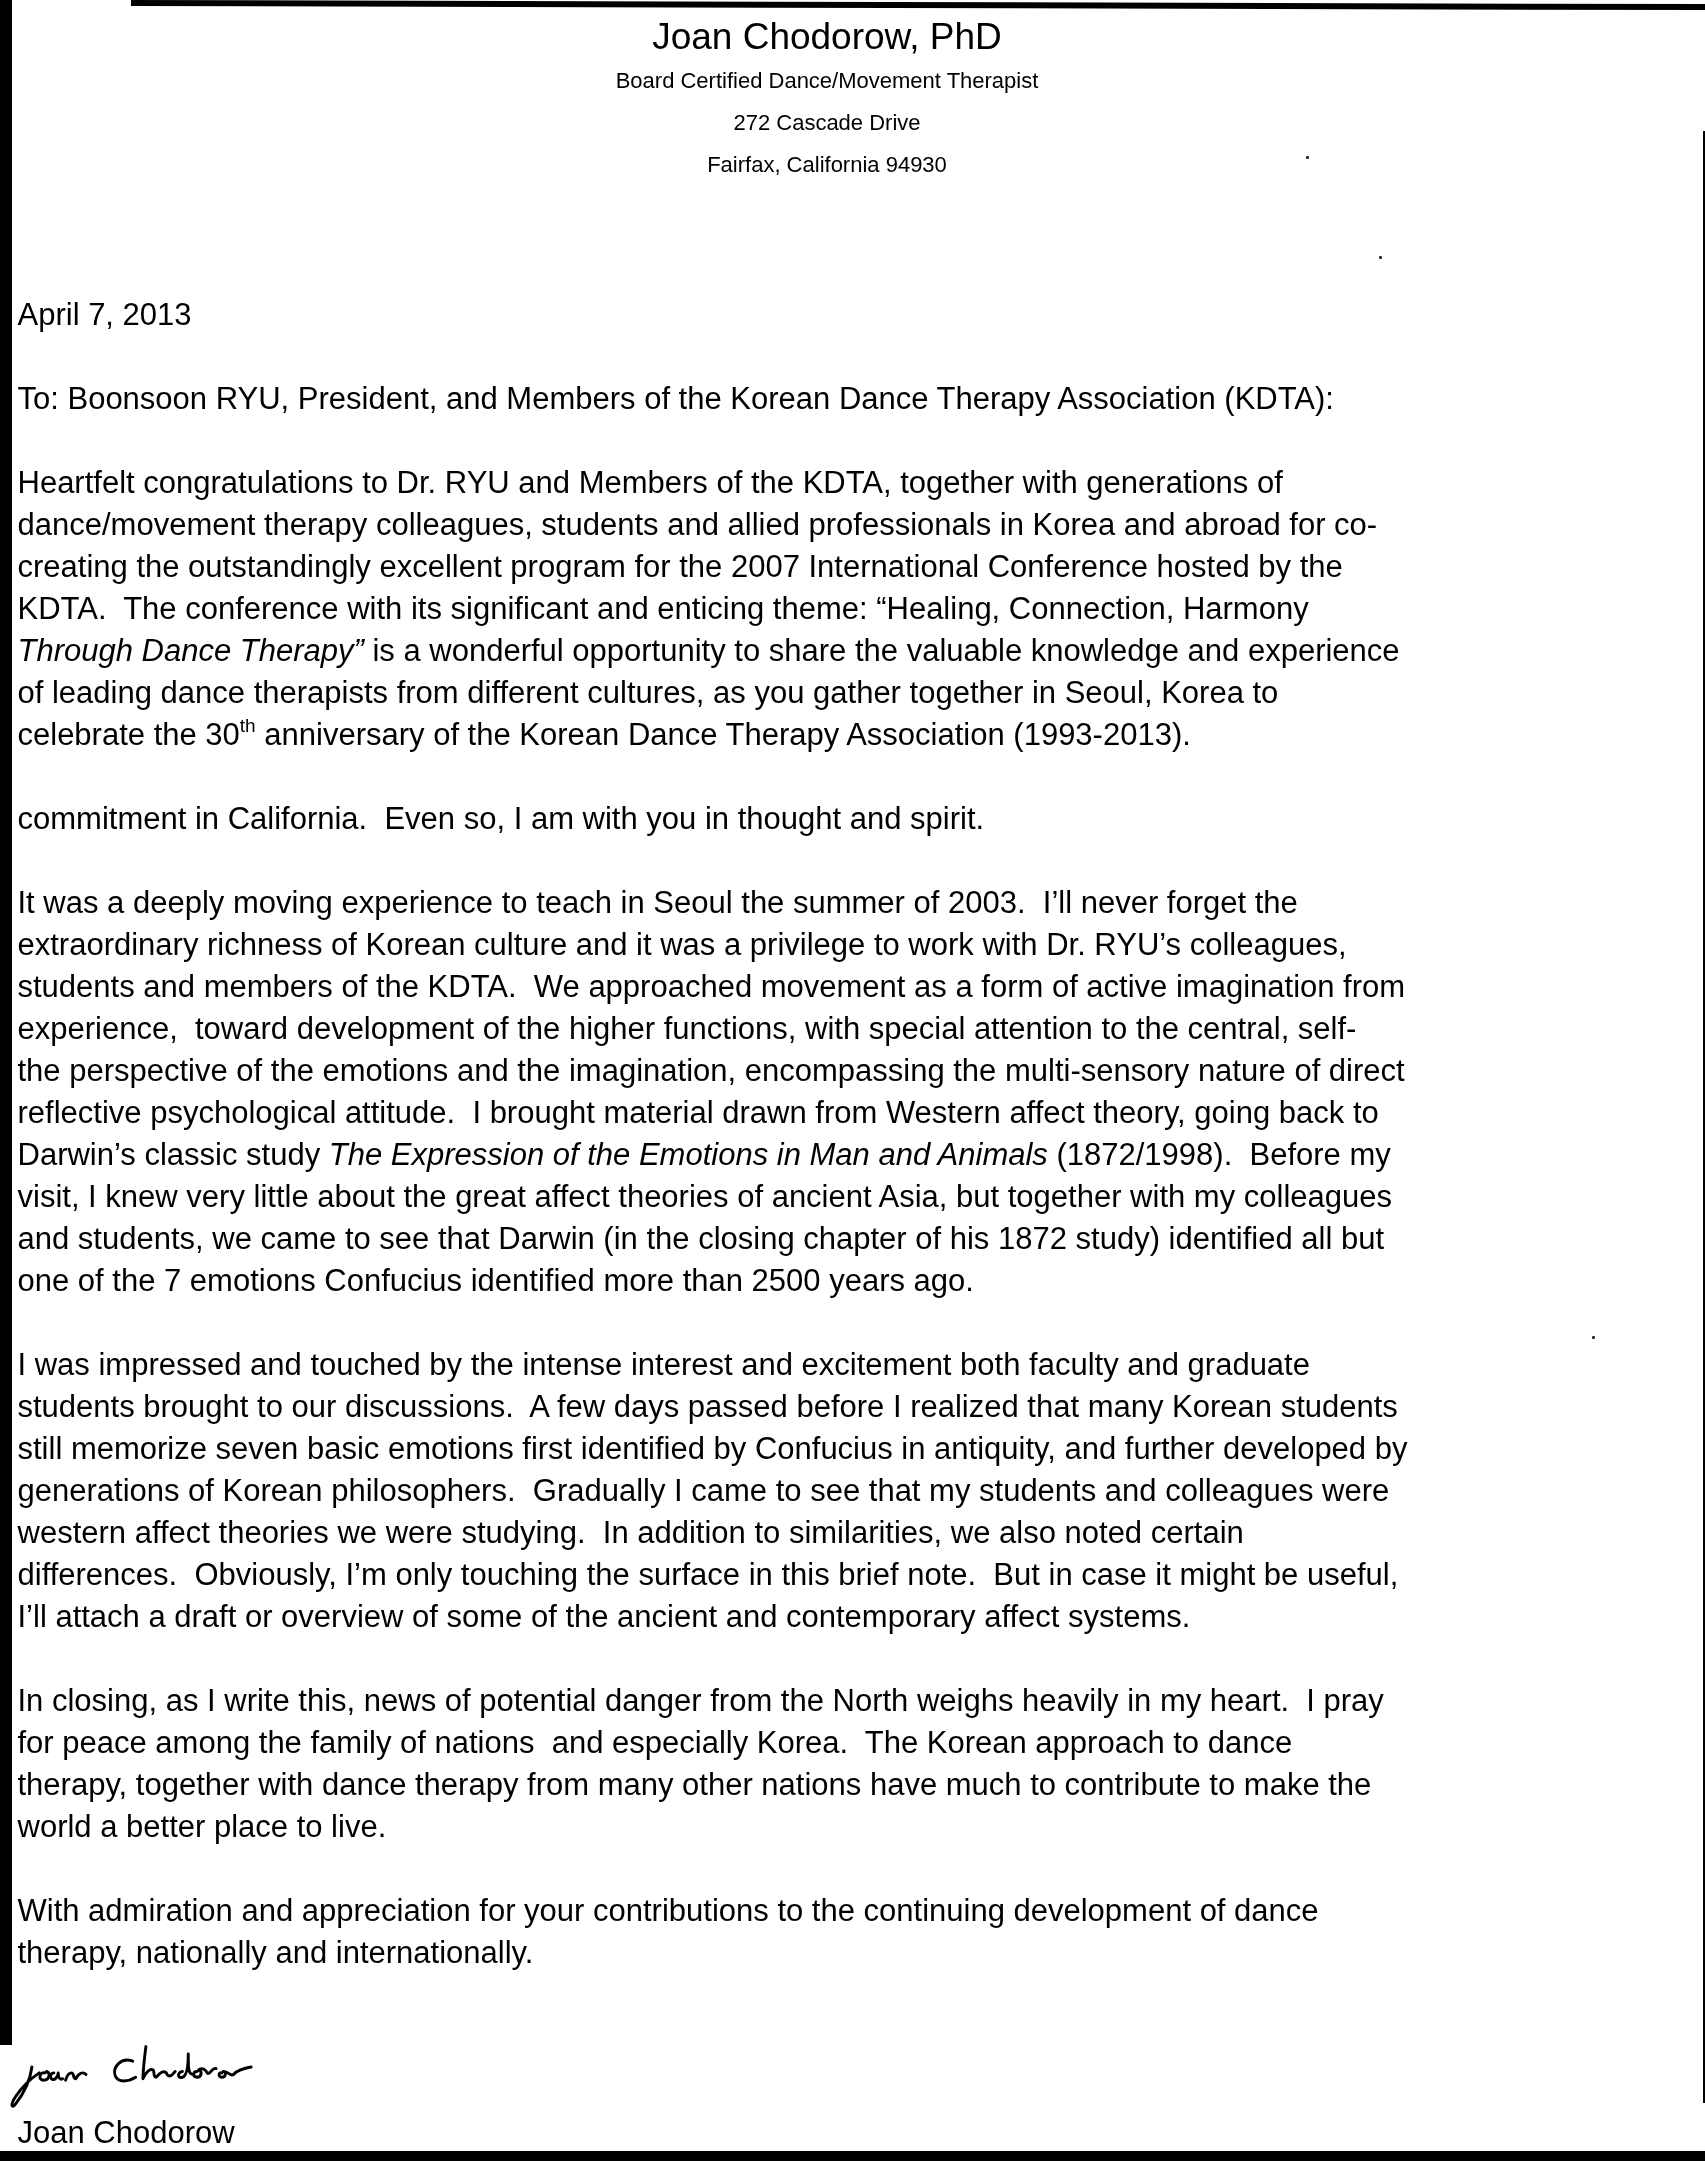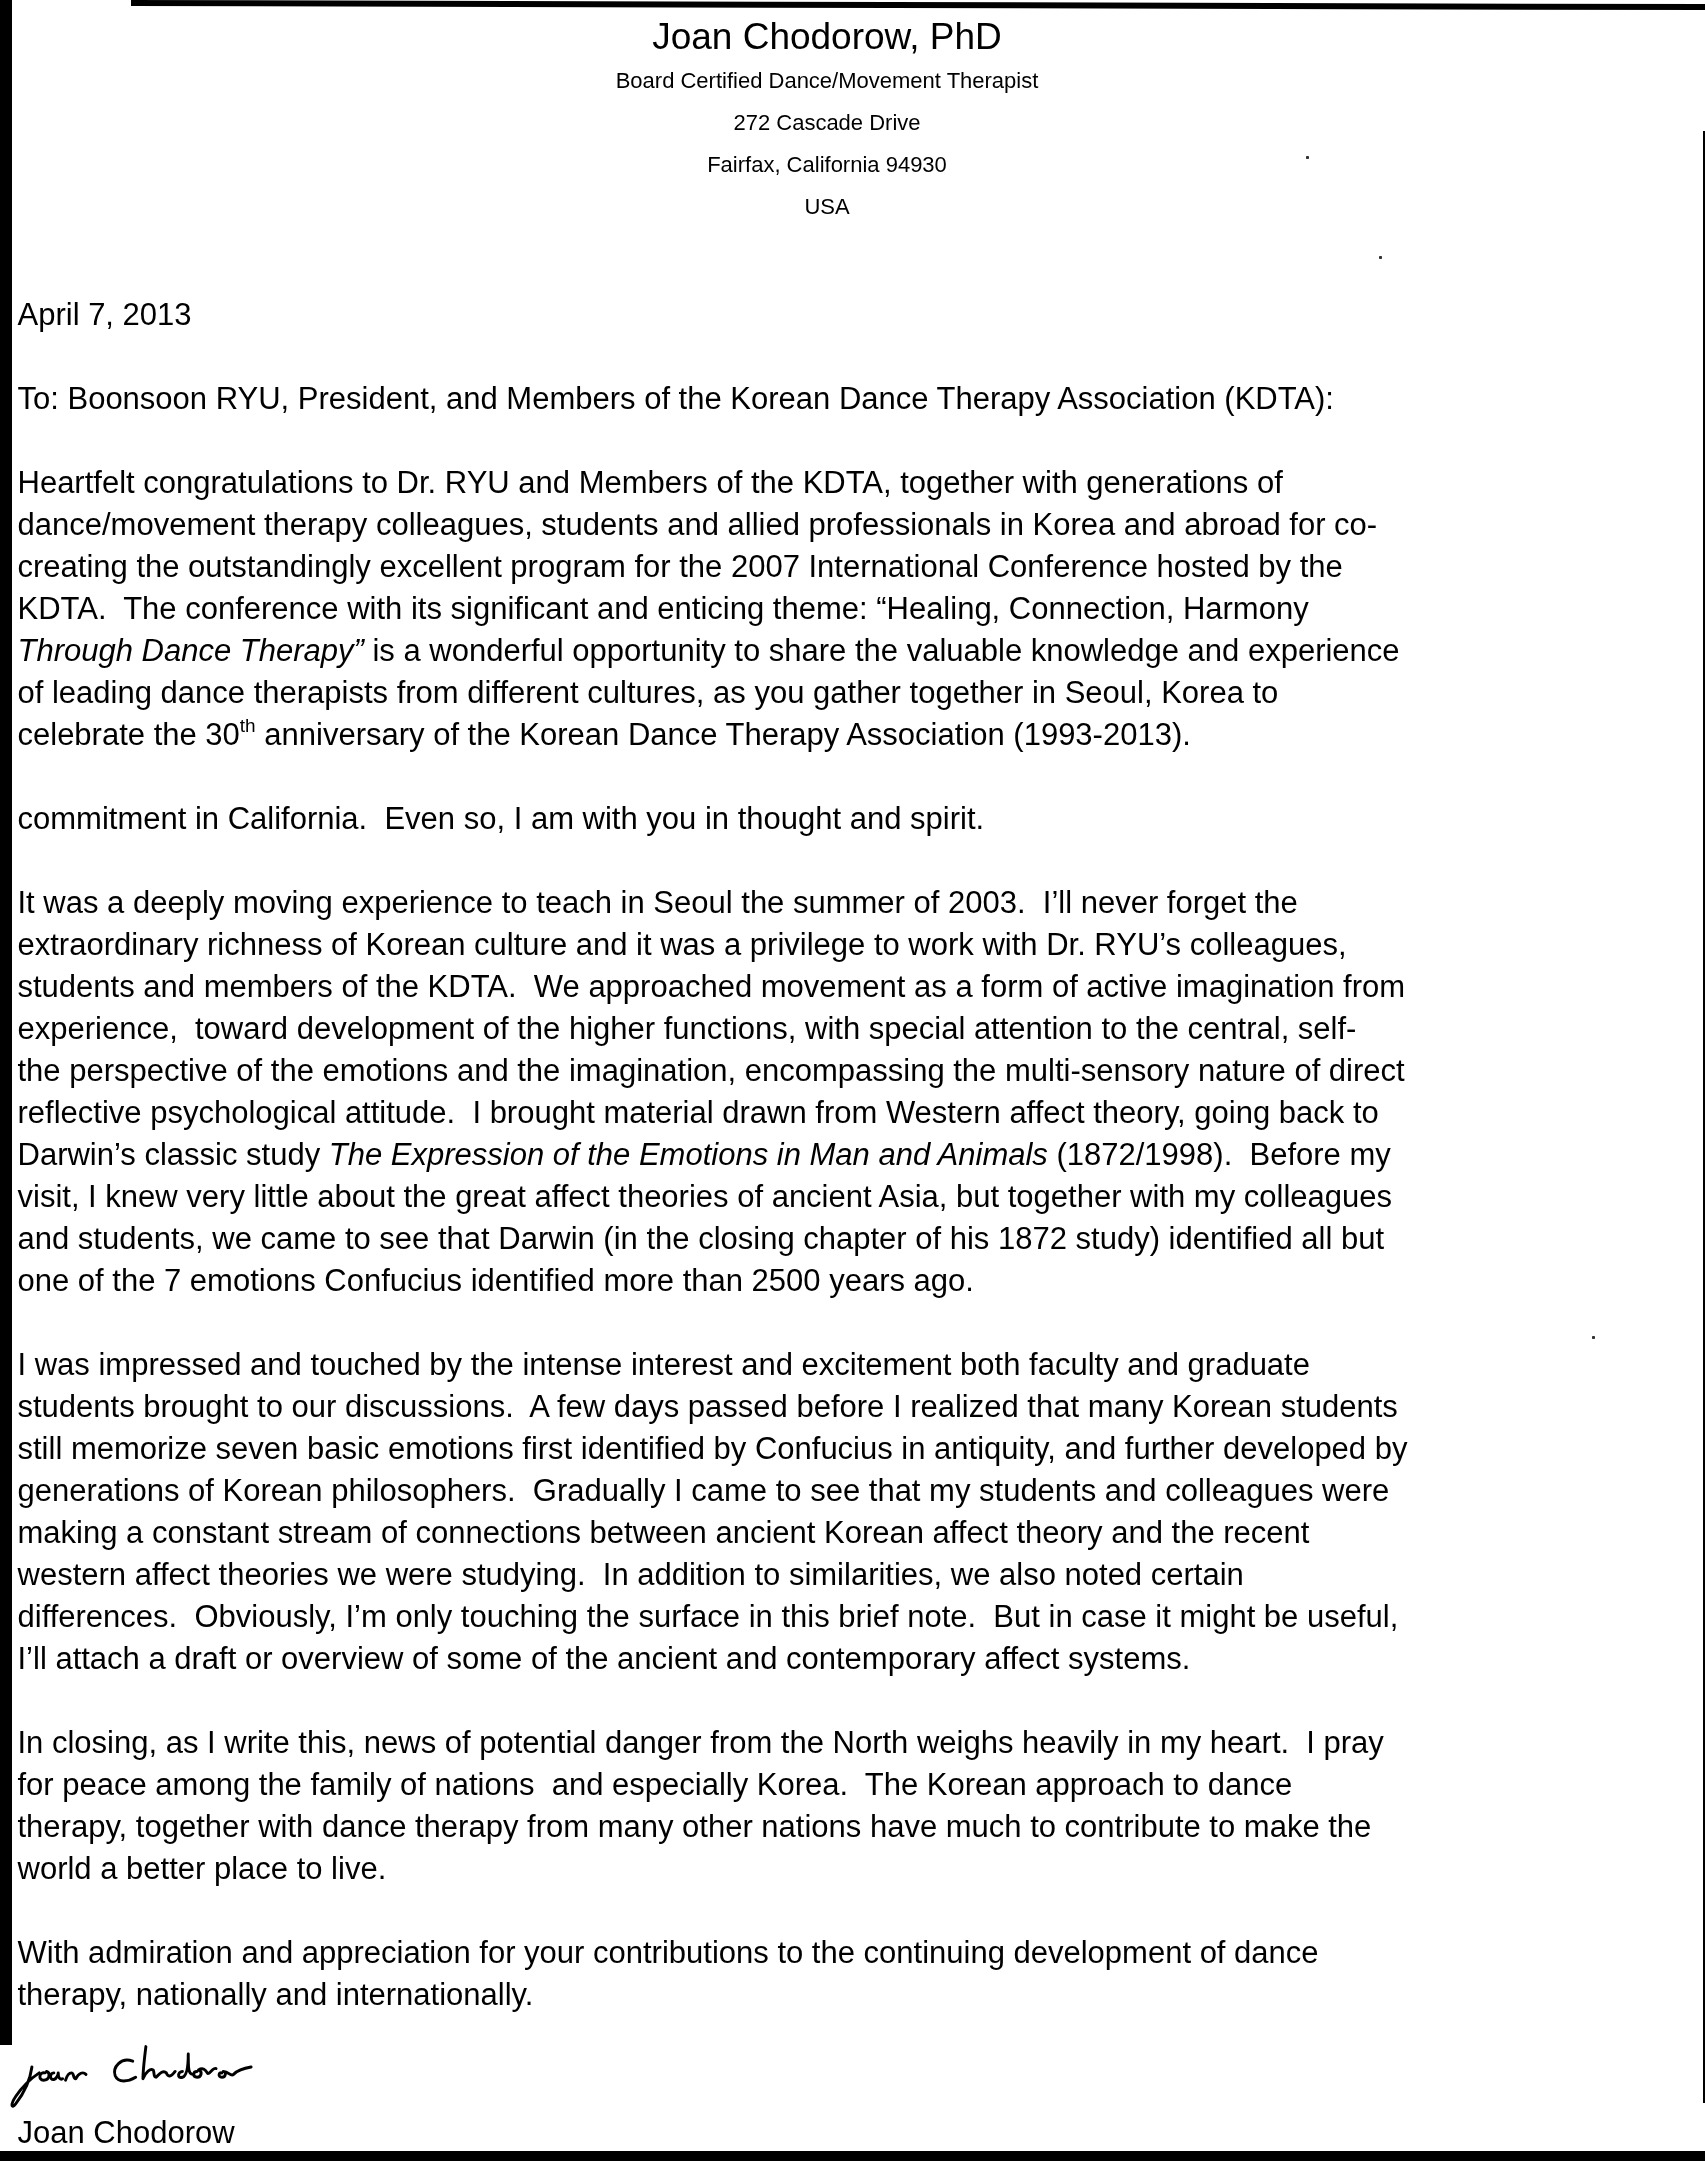--- a/index.html
+++ b/index.html
@@ -36,21 +36,20 @@
   <div class="edge-bottom"></div>
   <div class="speck" style="left:1306px;top:156px;"></div>
   <div class="speck" style="left:1379px;top:256px;"></div>
   <div class="speck" style="left:1592px;top:1336px;"></div>
 
   <div class="letterhead">
     <p class="lh-name">Joan Chodorow, PhD</p>
     <p class="lh-line">Board Certified Dance/Movement Therapist</p>
     <p class="lh-line">272 Cascade Drive</p>
     <p class="lh-line">Fairfax, California 94930</p>
-    <p class="lh-line">USA</p>
   </div>
 
   <div class="body">
     <div class="para">
       <span class="line">April 7, 2013</span>
     </div>
     <div class="para">
       <span class="line">To: Boonsoon RYU, President, and Members of the Korean Dance Therapy Association (KDTA):</span>
     </div>
 
@@ -79,21 +78,20 @@
       <span class="line">visit, I knew very little about the great affect theories of ancient Asia, but together with my colleagues</span>
       <span class="line">and students, we came to see that Darwin (in the closing chapter of his 1872 study) identified all but</span>
       <span class="line">one of the 7 emotions Confucius identified more than 2500 years ago.</span>
     </div>
 
     <div class="para">
       <span class="line">I was impressed and touched by the intense interest and excitement both faculty and graduate</span>
       <span class="line">students brought to our discussions.  A few days passed before I realized that many Korean students</span>
       <span class="line">still memorize seven basic emotions first identified by Confucius in antiquity, and further developed by</span>
       <span class="line">generations of Korean philosophers.  Gradually I came to see that my students and colleagues were</span>
-      <span class="line">making a constant stream of connections between ancient Korean affect theory and the recent</span>
       <span class="line">western affect theories we were studying.  In addition to similarities, we also noted certain</span>
       <span class="line">differences.  Obviously, I’m only touching the surface in this brief note.  But in case it might be useful,</span>
       <span class="line">I’ll attach a draft or overview of some of the ancient and contemporary affect systems.</span>
     </div>
 
     <div class="para">
       <span class="line">In closing, as I write this, news of potential danger from the North weighs heavily in my heart.  I pray</span>
       <span class="line">for peace among the family of nations  and especially Korea.  The Korean approach to dance</span>
       <span class="line">therapy, together with dance therapy from many other nations have much to contribute to make the</span>
       <span class="line">world a better place to live.</span>

